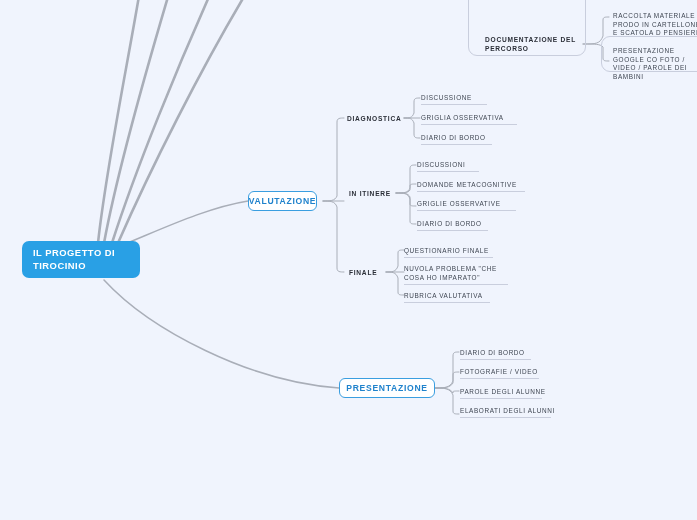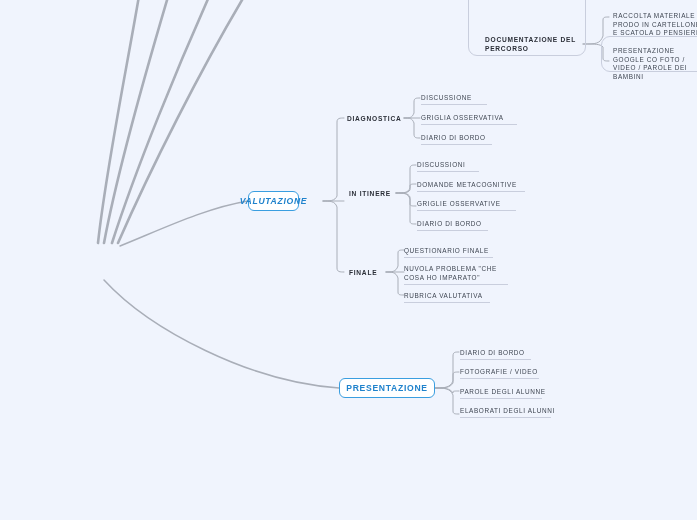--- a/index.html
+++ b/index.html
@@ -60,23 +60,22 @@
     letter-spacing: 0.7px;
     display: flex;
     align-items: center;
     justify-content: center;
     box-sizing: border-box;
     white-space: nowrap;
   }
   #node-valutazione {
     left: 248px;
     top: 191px;
-    width: 51px;
+    width: 69px;
     height: 20px;
-    font-style: italic;
   }
   #node-documentazione {
     left: 339px;
     top: 378px;
     width: 96px;
     height: 20px;
   }
 
   
   .sub-label {
@@ -155,20 +154,23 @@
       <path d="M435,388 C444,388 450,388 453,395 L453,411 C453,414 455,414 459,414" stroke-width="1"></path>
 
       <path d="M583,44 C596,44 600,44 603,36 L603,20 C603,17 605,17 609,17" stroke-width="1"></path>
       <path d="M583,44 C596,44 600,44 603,47 L603,58 C603,61 605,61 609,61" stroke-width="1"></path>
     </g>
   </svg>
 
   <div class="group-box" style="left:468px; top:-40px; width:118px; height:96px;"></div>
   <div class="group-box" style="left:601px; top:36px; width:110px; height:36px;"></div>
 
+  <div class="root-node">
+    <span>IL PROGETTO DI TIROCINIO</span>
+  </div>
 
   <div class="branch-node" id="node-valutazione">
     <span>VALUTAZIONE</span>
   </div>
 
   <div class="branch-node" id="node-documentazione">
     <span>PRESENTAZIONE</span>
   </div>
 
   <div class="sub-label" style="left:485px; top:36px; white-space:normal; width:92px; line-height:8.6px;">

